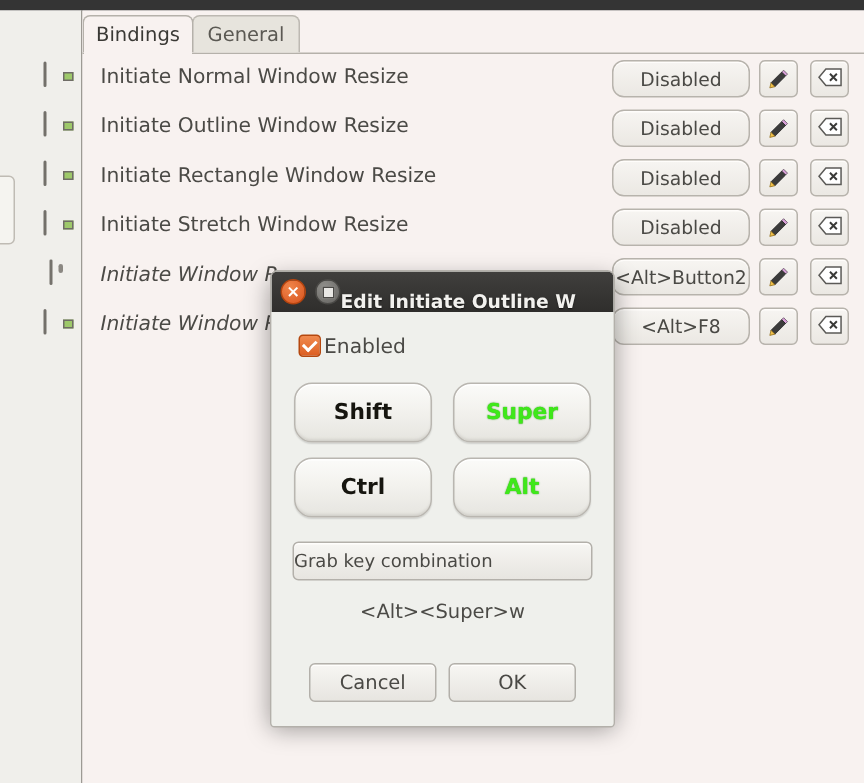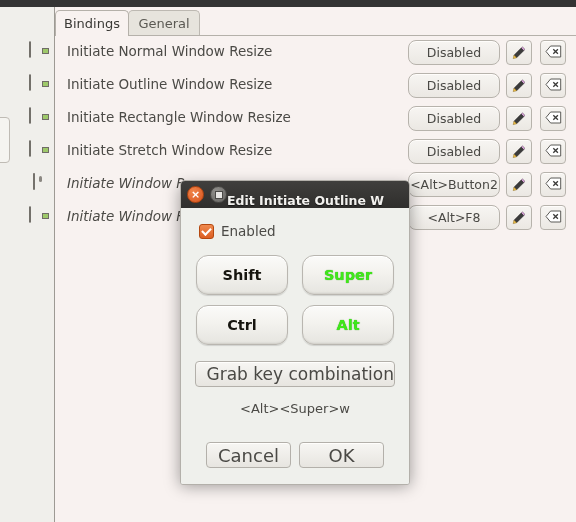--- a/index.html
+++ b/index.html
@@ -82,49 +82,49 @@
     display:flex;align-items:center;justify-content:center;}
   .tb-close{background:radial-gradient(circle at 35% 30%,#f0854a,#d8541f);
     border:1px solid #b3440f;}
   .tb-max{background:radial-gradient(circle at 35% 30%,#91908c,#646360);
     border:1px solid #4a4946;}
   .tb-close:after{content:"\00d7";color:#fff;font-size:11px;line-height:1;font-weight:bold;}
   .tb-max:after{content:"";width:6px;height:6px;background:#e8e7e4;border:1px solid #4a4946;}
   .tb-title{flex:1;text-align:center;color:#f2f1ee;font-size:12.5px;font-weight:bold;
     white-space:nowrap;overflow:hidden;padding-right:38px;text-shadow:0 1px 1px rgba(0,0,0,.6);margin-top:12px;}
   .dlg-body{padding:12px 14px 12px 14px;background:#eff0ec;}
-  .enabled-row{display:flex;align-items:flex-end;gap:7px;margin:3px 0 16px 4px;}
+  .enabled-row{display:flex;align-items:flex-start;gap:2px;margin:3px 0 16px 4px;}
   .chk{width:15px;height:15px;border-radius:3px;box-sizing:border-box;
     background:linear-gradient(to bottom,#f08a4f,#dc5f22);border:1px solid #b5480f;
     display:flex;align-items:center;justify-content:center;}
   .chk:after{content:"";width:7px;height:4px;border-left:2px solid #fff;border-bottom:2px solid #fff;
     transform:rotate(-45deg) translate(1px,-1px);}
   .enabled-lbl{font-size:13.5px;color:#4b4a46;}
   .mods{display:grid;grid-template-columns:92px 92px;grid-gap:10px 14px;
     justify-content:center;margin-bottom:16px;}
   .modkey{height:40px;box-sizing:border-box;
     background:linear-gradient(to bottom,#fbfbf9 0%,#f3f2ee 45%,#e6e5e0 100%);
     border:1px solid #b9b6b0;border-radius:12px;
     display:flex;align-items:center;justify-content:center;
     font-size:14.5px;font-weight:bold;color:#16150f;
     box-shadow:inset 0 1px 0 #ffffff, inset 0 -2px 2px -1px #cfcdc7, 0 1px 1px rgba(0,0,0,.13);
   }
   .modkey.on{color:#3fe81a;text-shadow:0 0 1px #1f8a09;}
   .grabbtn{display:block;width:100%;height:26px;box-sizing:border-box;
     background:linear-gradient(to bottom,#f7f6f3,#e7e5e0);
     border:1px solid #b3b0aa;border-radius:4px;
-    font-size:17px;color:#4a4945;margin-bottom:14px;
-    display:flex;align-items:center;justify-content:flex-end;
+    font-size:12px;color:#4a4945;margin-bottom:14px;
+    display:flex;align-items:center;justify-content:flex-start;
     box-shadow:inset 0 1px 0 #fffefc;}
   .combo{text-align:center;font-size:13px;color:#4b4a46;margin-bottom:26px;}
   .dlg-actions{display:flex;justify-content:center;gap:8px;padding-bottom:4px;}
   .act-btn{width:85px;height:26px;box-sizing:border-box;
     background:linear-gradient(to bottom,#f7f6f3,#e7e5e0);
     border:1px solid #b3b0aa;border-radius:4px;
-    font-size:18px;color:#4a4945;
+    font-size:13px;color:#4a4945;
     display:flex;align-items:center;justify-content:center;
     box-shadow:inset 0 1px 0 #fffefc;}
 </style>
 </head>
 <body>
 
 <div class="topstrip"></div>
 
 <div class="left-gutter">
   <div class="stub-widget"></div>

